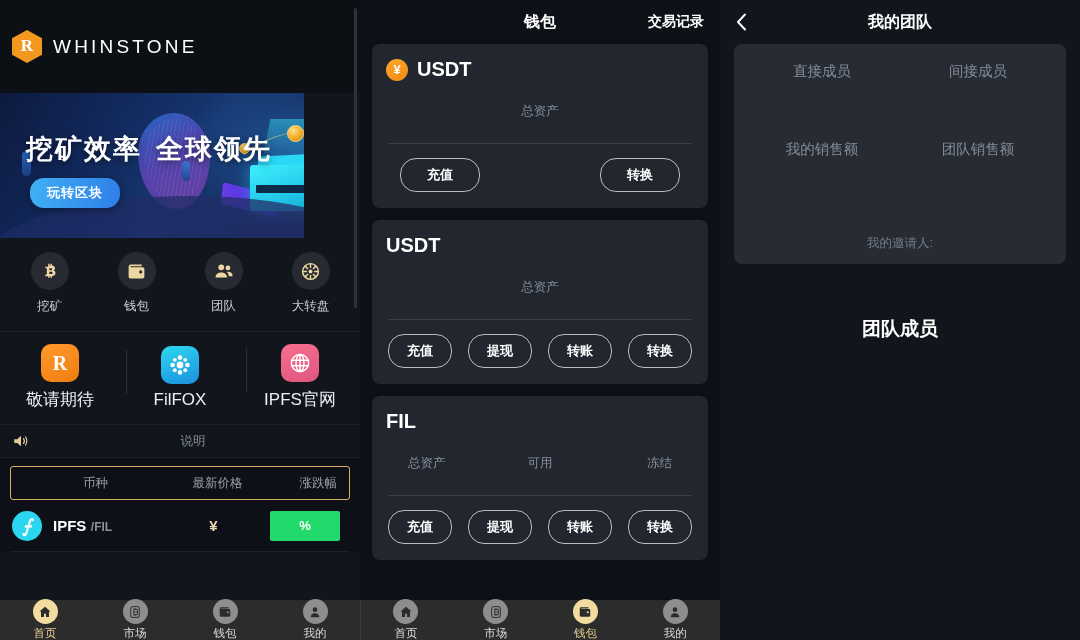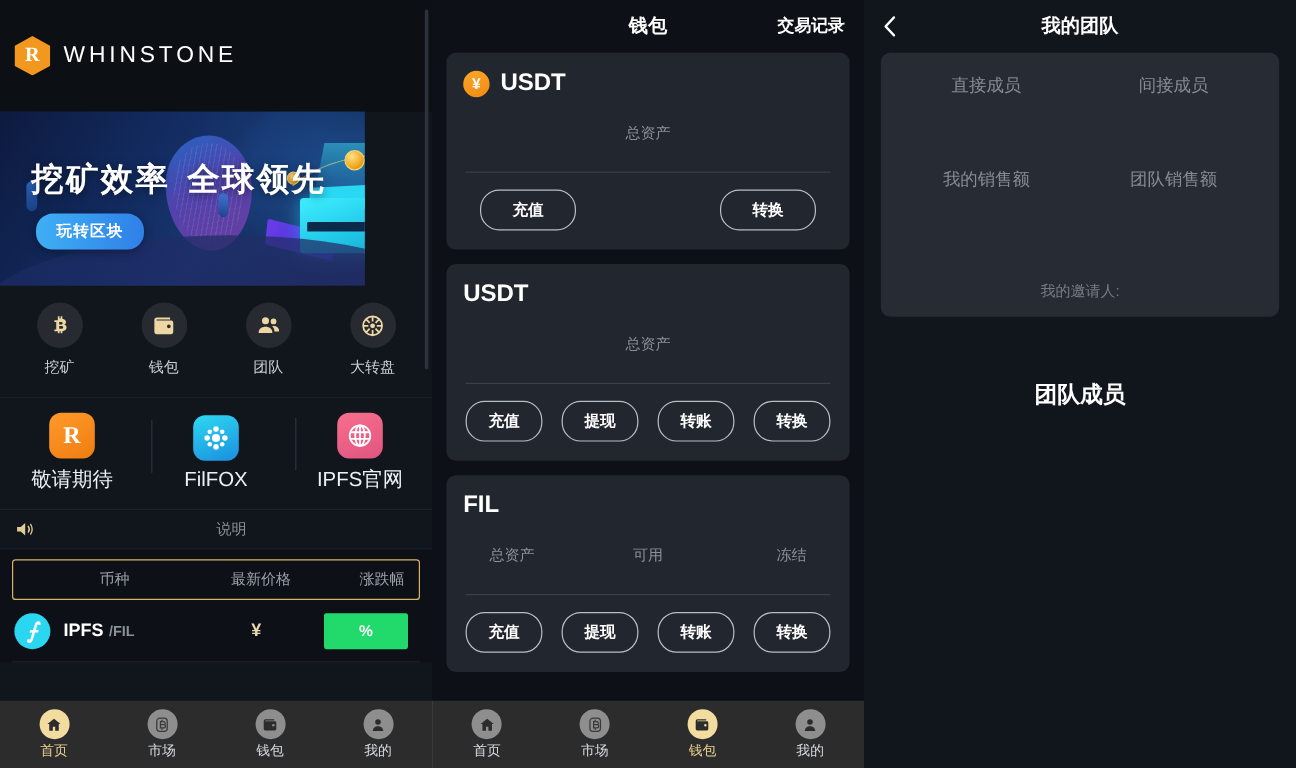--- a/index.html
+++ b/index.html
@@ -280,21 +280,21 @@
   .team-cell { width: 50%; text-align: center; height: 78px; }
   .team-cell-label { color: #868c96; font-size: 14.5px; }
   .team-inviter { text-align: center; color: #767c86; font-size: 12.5px; margin-top: auto; }
   .team-members-title {
     text-align: center; color: #ffffff; font-size: 19px; font-weight: bold;
     margin-top: 52px;
   }
 
   
   .tabbar {
-    position: absolute; bottom: 0; height: 56px;
+    position: absolute; bottom: 0; height: 40px;
     background: #2c2c2c; display: flex; align-items: center;
   }
   .tabbar.bar-a { left: 0; width: 360px; }
   .tabbar.bar-b { left: 360px; width: 360px; border-left: 1px solid #3a3a3a; }
   .tab {
     flex: 1; text-align: center; cursor: pointer;
     display: flex; flex-direction: column; align-items: center; gap: 2px;
   }
   .tab-ico {
     width: 25px; height: 25px; border-radius: 50%;

